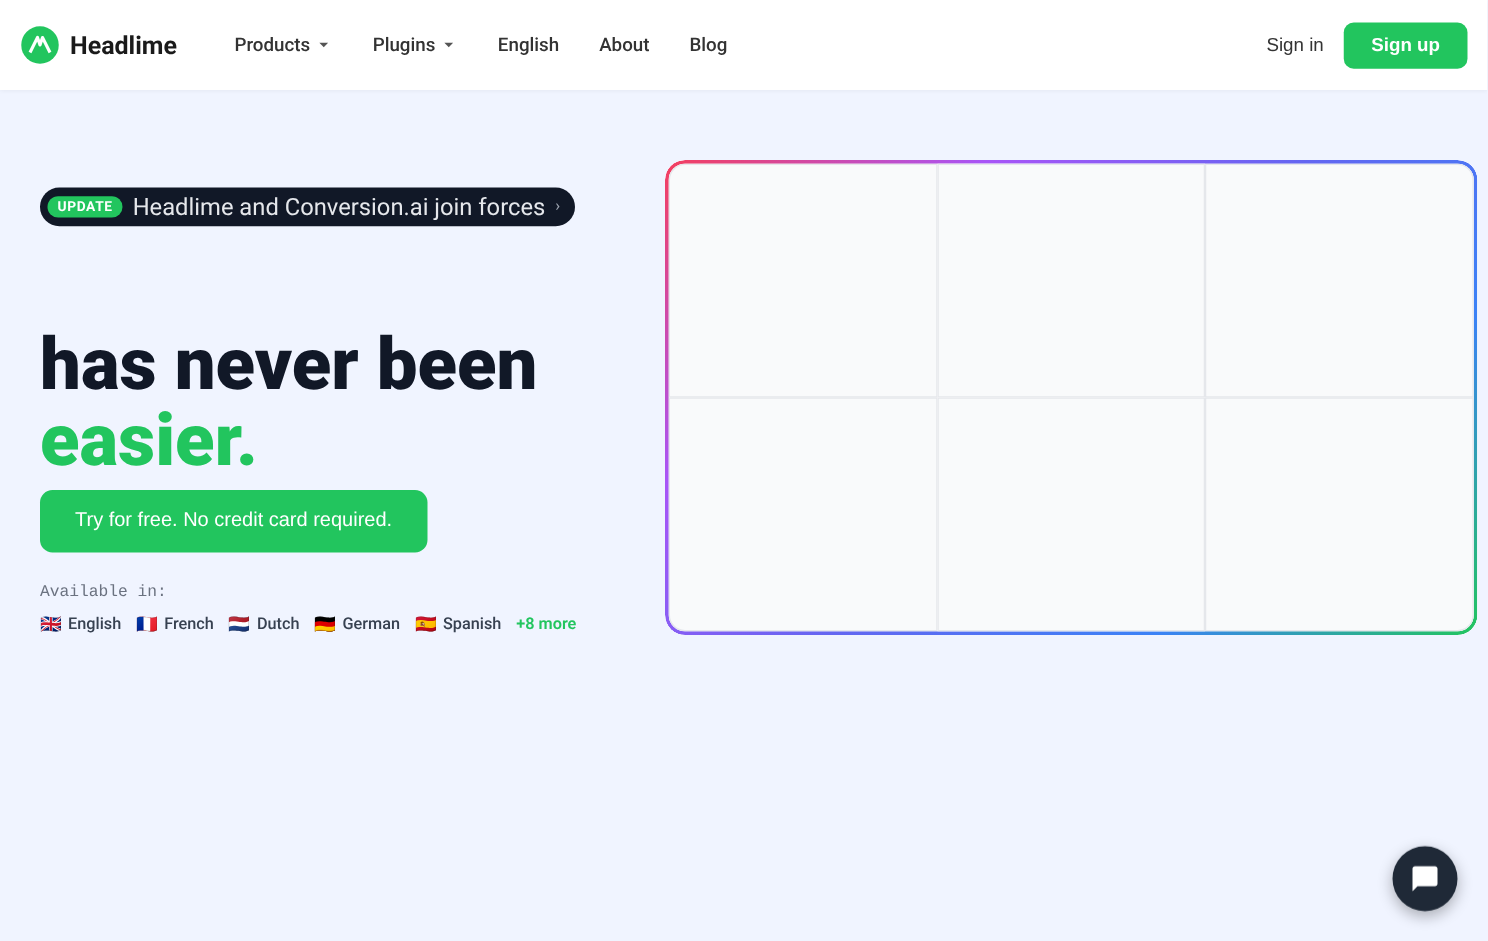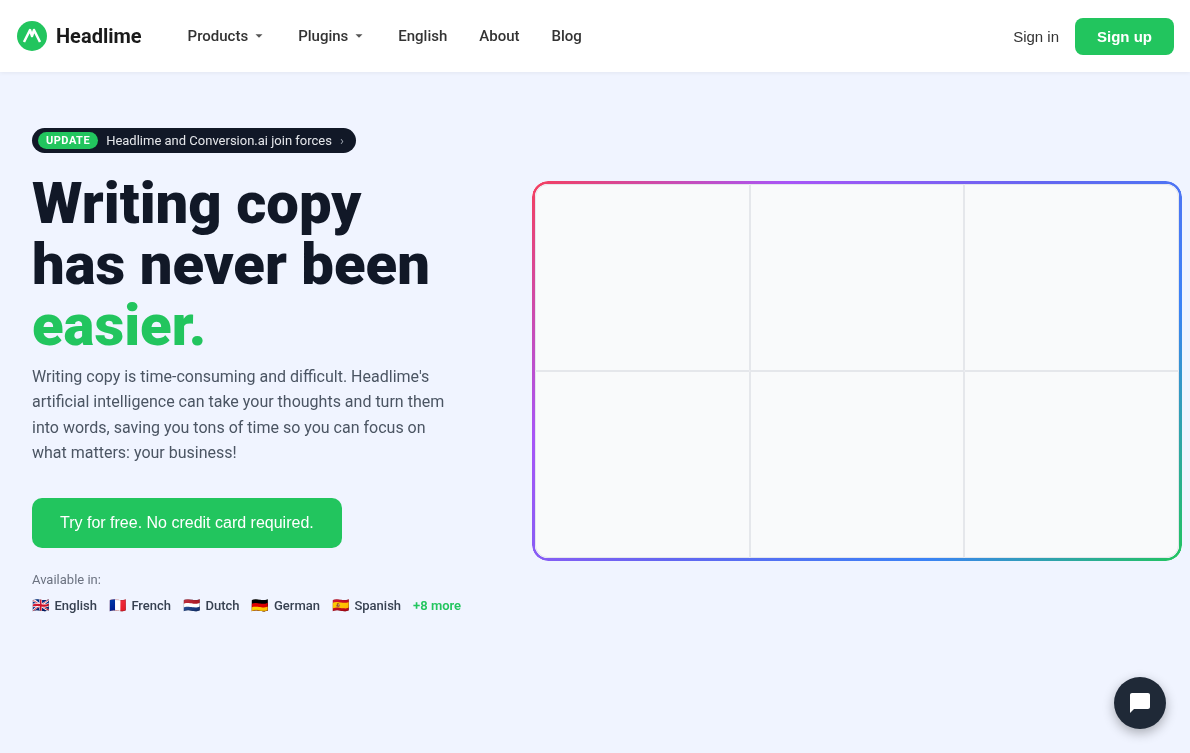--- a/index.html
+++ b/index.html
@@ -80,21 +80,21 @@
       font-weight: 600;
       padding: 10px 22px;
       border-radius: 8px;
       border: none;
       cursor: pointer;
     }
 
     
     .hero {
       display: flex;
-      align-items: center;
+      align-items: flex-end;
       padding: 48px 32px 0 32px;
       gap: 40px;
       max-width: 1190px;
       margin: 0 auto;
     }
     .hero-left {
       flex: 0 0 460px;
       padding-top: 8px;
     }
     .update-badge {
@@ -110,21 +110,21 @@
       background: #22c55e;
       color: white;
       font-size: 11px;
       font-weight: 700;
       padding: 2px 8px;
       border-radius: 999px;
       letter-spacing: 0.5px;
     }
     .update-text {
       color: #e5e7eb;
-      font-size: 13px;
+      font-size: 19px;
     }
     .update-arrow {
       color: #9ca3af;
       font-size: 13px;
     }
     .hero-title {
       font-size: 58px;
       font-weight: 900;
       line-height: 1.05;
       color: #111827;
@@ -149,20 +149,21 @@
       border-radius: 10px;
       border: none;
       cursor: pointer;
       display: inline-block;
       margin-bottom: 24px;
     }
     .available-in {
       font-size: 13px;
       color: #6b7280;
       margin-bottom: 10px;
+      font-family: Liberation Mono, monospace;
     }
     .languages {
       display: flex;
       align-items: center;
       gap: 12px;
       flex-wrap: wrap;
     }
     .lang-item {
       display: flex;
       align-items: center;
@@ -292,27 +293,26 @@
   <div class="hero-left">
     
     <div class="update-badge">
       <span class="update-label">UPDATE</span>
       <span class="update-text">Headlime and Conversion.ai join forces</span>
       <span class="update-arrow">›</span>
     </div>
 
     
     <h1 class="hero-title">
-      <span>Writing copy</span><br>
+      <br>
       <span>has never been</span><br>
       <span class="green">easier.</span>
     </h1>
 
     
-    <p class="hero-desc">Writing copy is time-consuming and difficult. Headlime's artificial intelligence can take your thoughts and turn them into words, saving you tons of time so you can focus on what matters: your business!</p>
 
     
     <button class="cta-btn">Try for free. No credit card required.</button>
 
     
     <div class="available-in">Available in:</div>
     <div class="languages">
       <div class="lang-item">
         <span class="lang-flag">🇬🇧</span>
         <span>English</span>

